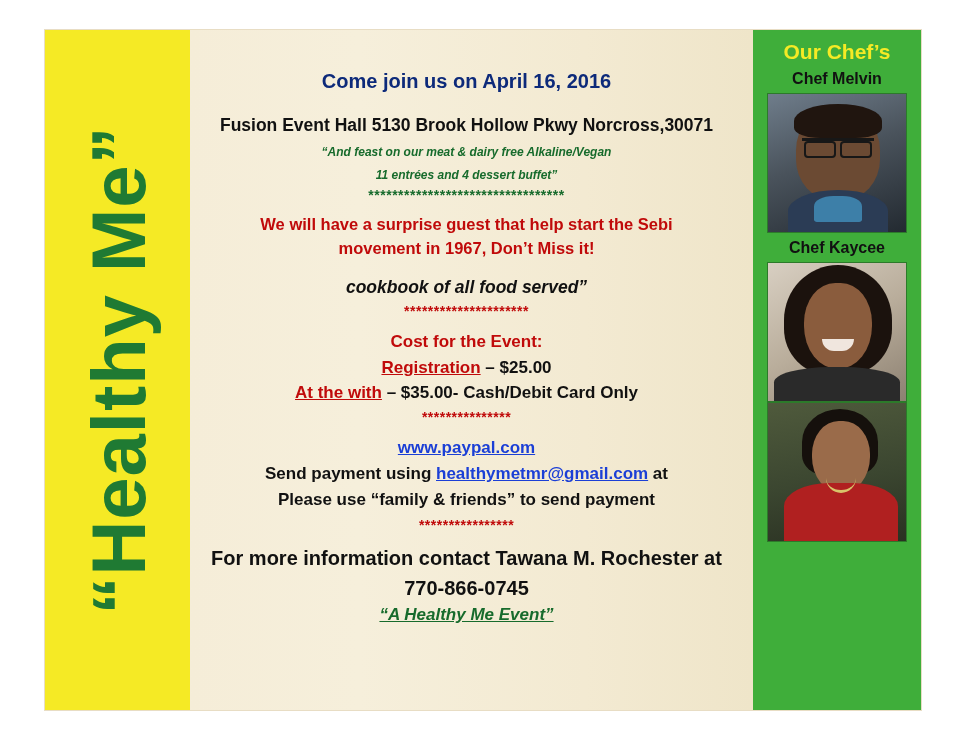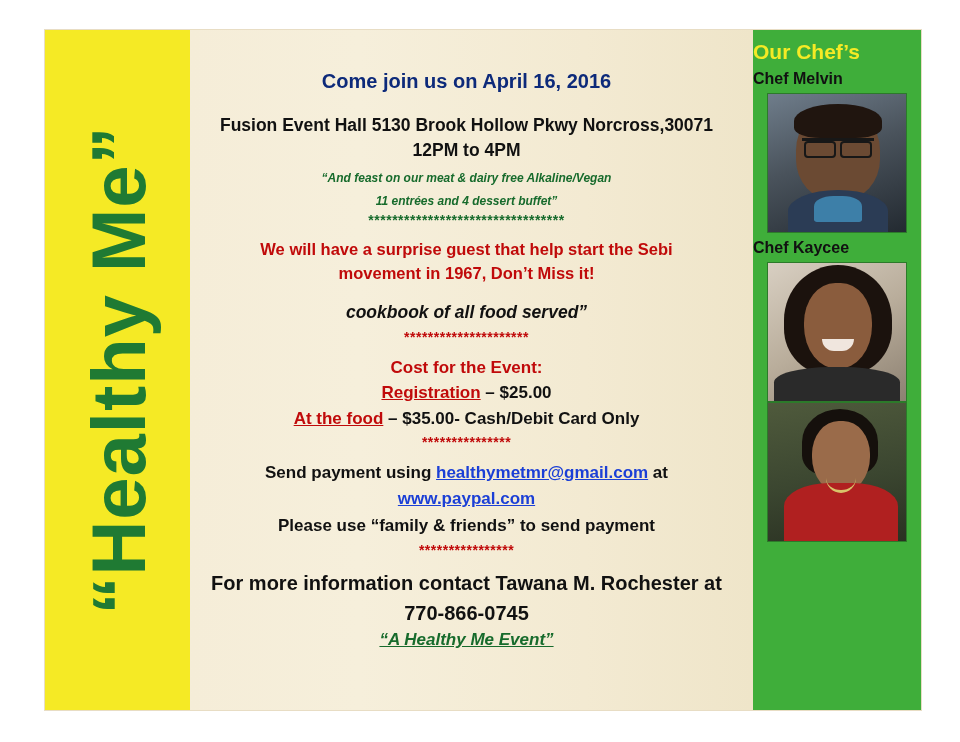--- a/index.html
+++ b/index.html
@@ -135,21 +135,21 @@
     text-decoration: underline;
     margin-top: 2px;
   }
   
   .right-band {
     width: 168px;
     flex: none;
     background: #3fae3a;
     padding: 8px 0 0 0;
     box-sizing: border-box;
-    text-align: left;
+    text-align: center;
   }
   .chef-title {
     font-size: 21px;
     font-weight: bold;
     color: #f5ea25;
     font-family: "Liberation Sans", sans-serif;
     margin: 2px 0 4px 0;
   }
   .chef-name {
     font-size: 16px;
@@ -239,49 +239,48 @@
 
     <div class="left-band">
       <div class="vtext">“Healthy Me”</div>
     </div>
 
     <div class="center">
 
       <p class="line t-head">Come  join us on April 16, 2016</p>
 
       <p class="line t-venue">Fusion Event Hall 5130 Brook Hollow Pkwy Norcross,30071</p>
-      <p class="line t-venue">12PM to 4PM</p>
 
       <p class="line t-quote-green">“And feast on our meat &amp; dairy free Alkaline/Vegan</p>
       <p class="line t-quote-green">11 entrées and 4 dessert buffet”</p>
 
       <p class="line stars">*********************************</p>
 
       <p class="line t-red">We will have a surprise guest that help start the Sebi</p>
       <p class="line t-red">movement in 1967, Don’t Miss it!</p>
 
       <p class="line t-dark-quote">cookbook of all food served”</p>
 
       <p class="line stars red">*********************</p>
 
       <p class="line t-cost">Cost for the Event:</p>
       <p class="line t-cost">
         <span class="u">Registration</span><span class="blk"> – $25.00</span>
       </p>
       <p class="line t-cost">
-        <span class="u">At the food</span><span class="blk"> – $35.00- Cash/Debit Card Only</span>
+        <span class="u">At the with</span><span class="blk"> – $35.00- Cash/Debit Card Only</span>
       </p>
 
       <p class="line stars red">***************</p>
 
+      <p class="line t-pay">
+        <span class="link">www.paypal.com</span>
+      </p>
       <p class="line t-pay">
         <span>Send payment using </span><span class="link">healthymetmr@gmail.com</span><span> at</span>
-      </p>
-      <p class="line t-pay">
-        <span class="link">www.paypal.com</span>
       </p>
       <p class="line t-pay">Please use “family &amp; friends” to send payment</p>
 
       <p class="line stars red">****************</p>
 
       <p class="line t-contact">For more information contact Tawana M. Rochester at 770-866-0745</p>
       <p class="line t-tag">“A Healthy Me Event”</p>
 
     </div>
 

